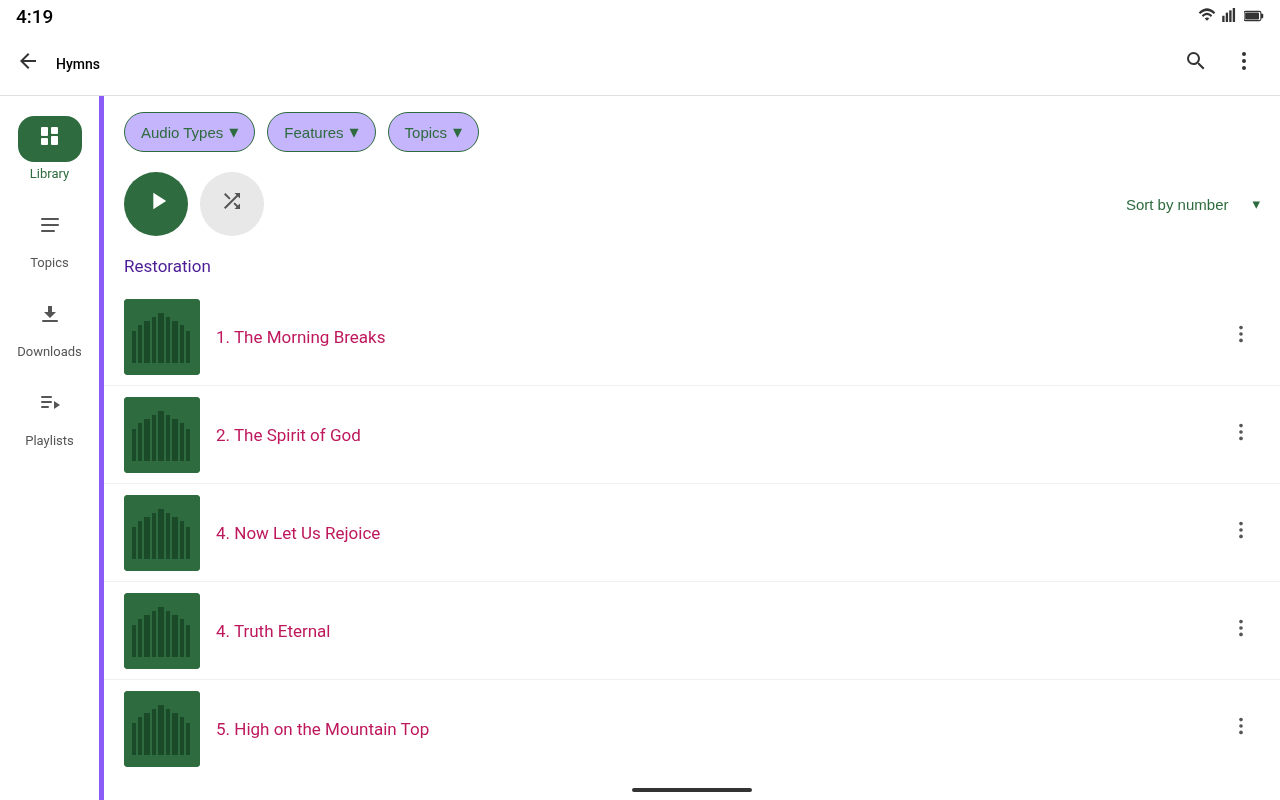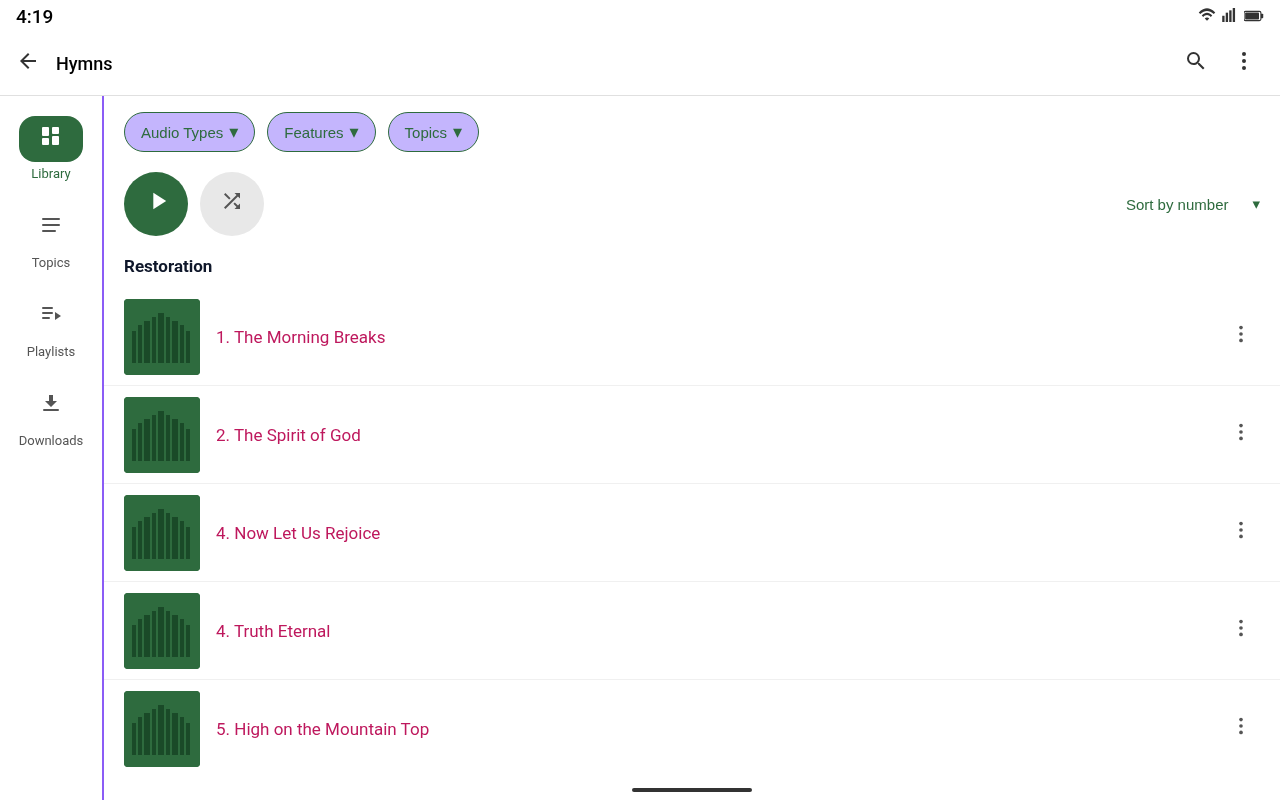--- a/index.html
+++ b/index.html
@@ -13,32 +13,32 @@
     .status-time { font-size: 19px; font-weight: 500; }
     .status-icons { display: flex; align-items: center; gap: 6px; }
 
     
     .app-bar {
       display: flex; align-items: center; padding: 0 16px;
       height: 64px; background: #fff;
       border-bottom: 1px solid #e0e0e0;
     }
     .back-btn { margin-right: 16px; cursor: pointer; font-size: 24px; color: #333; background: none; border: none; }
-    .app-title { font-size: 18px; font-weight: 500; flex: 1; color: #000; }
+    .app-title { font-size: 14px; font-weight: 500; flex: 1; color: #000; }
     .app-bar-actions { display: flex; gap: 8px; align-items: center; }
     .icon-btn { background: none; border: none; cursor: pointer; padding: 8px; font-size: 24px; color: #333; }
 
     
     .main-layout { display: flex; height: calc(800px - 32px - 64px); }
 
     
     .sidebar {
       width: 104px; background: #fff; display: flex; flex-direction: column;
       align-items: center; padding-top: 8px; gap: 0;
-      border-right: 2px solid #8b5cf6;
+      border-right: 5px solid #8b5cf6;
     }
     .sidebar-item {
       display: flex; flex-direction: column; align-items: center;
       padding: 12px 8px; cursor: pointer; width: 100%;
       justify-content: center; gap: 4px;
     }
     .sidebar-item.active .sidebar-icon-wrap {
       background: #2e6b3e; border-radius: 16px; padding: 8px 20px;
     }
     .sidebar-item.active .sidebar-icon { color: #fff; }
@@ -80,21 +80,21 @@
     .shuffle-icon { font-size: 24px; color: #555; }
     .sort-btn {
       display: flex; align-items: center; gap: 24px;
       background: none; border: none; cursor: pointer;
       font-size: 15px; color: #2e6b3e; font-weight: 500;
     }
 
     
     .section-title {
       padding: 8px 20px 12px 20px;
-      font-size: 17px; font-weight: 700; color: #0f172a;
+      font-size: 17px; font-weight: 400; color: #4c1d95;
     }
 
     
     .song-list { flex: 1; overflow-y: auto; }
     .song-item {
       display: flex; align-items: center; padding: 8px 20px;
       border-bottom: 1px solid #f0f0f0; min-height: 98px;
     }
     .song-thumb {
       width: 76px; height: 76px; background: #2e6b3e;
@@ -198,40 +198,40 @@
             </svg>
         </span>
       </div>
       <span class="sidebar-label">Topics</span>
     </div>
 
     <div class="sidebar-item">
       <div class="sidebar-icon-wrap">
         <span class="sidebar-icon">
           <svg width="24" height="24" viewBox="0 0 24 24">
+              <path d="M12 16l-6-6h4V4h4v6h4l-6 6z" fill="#555"></path>
+              <rect x="4" y="18" width="16" height="2" rx="1" fill="#555"></rect>
+            </svg>
+        </span>
+      </div>
+      <span class="sidebar-label">Downloads</span>
+    </div>
+
+    <div class="sidebar-item">
+      <div class="sidebar-icon-wrap">
+        <span class="sidebar-icon">
+          <svg width="24" height="24" viewBox="0 0 24 24">
               <rect x="3" y="5" width="11" height="2" rx="1" fill="#555"></rect>
               <rect x="3" y="10" width="11" height="2" rx="1" fill="#555"></rect>
               <rect x="3" y="15" width="8" height="2" rx="1" fill="#555"></rect>
               <polygon points="16,10 22,14 16,18" fill="#555"></polygon>
             </svg>
         </span>
       </div>
       <span class="sidebar-label">Playlists</span>
-    </div>
-
-    <div class="sidebar-item">
-      <div class="sidebar-icon-wrap">
-        <span class="sidebar-icon">
-          <svg width="24" height="24" viewBox="0 0 24 24">
-              <path d="M12 16l-6-6h4V4h4v6h4l-6 6z" fill="#555"></path>
-              <rect x="4" y="18" width="16" height="2" rx="1" fill="#555"></rect>
-            </svg>
-        </span>
-      </div>
-      <span class="sidebar-label">Downloads</span>
     </div>
   </div>
 
   <div class="content">
 
     <div class="filter-bar">
       <button class="chip">
         <span>Audio Types</span>
         <span class="chip-arrow">▾</span>
       </button>

